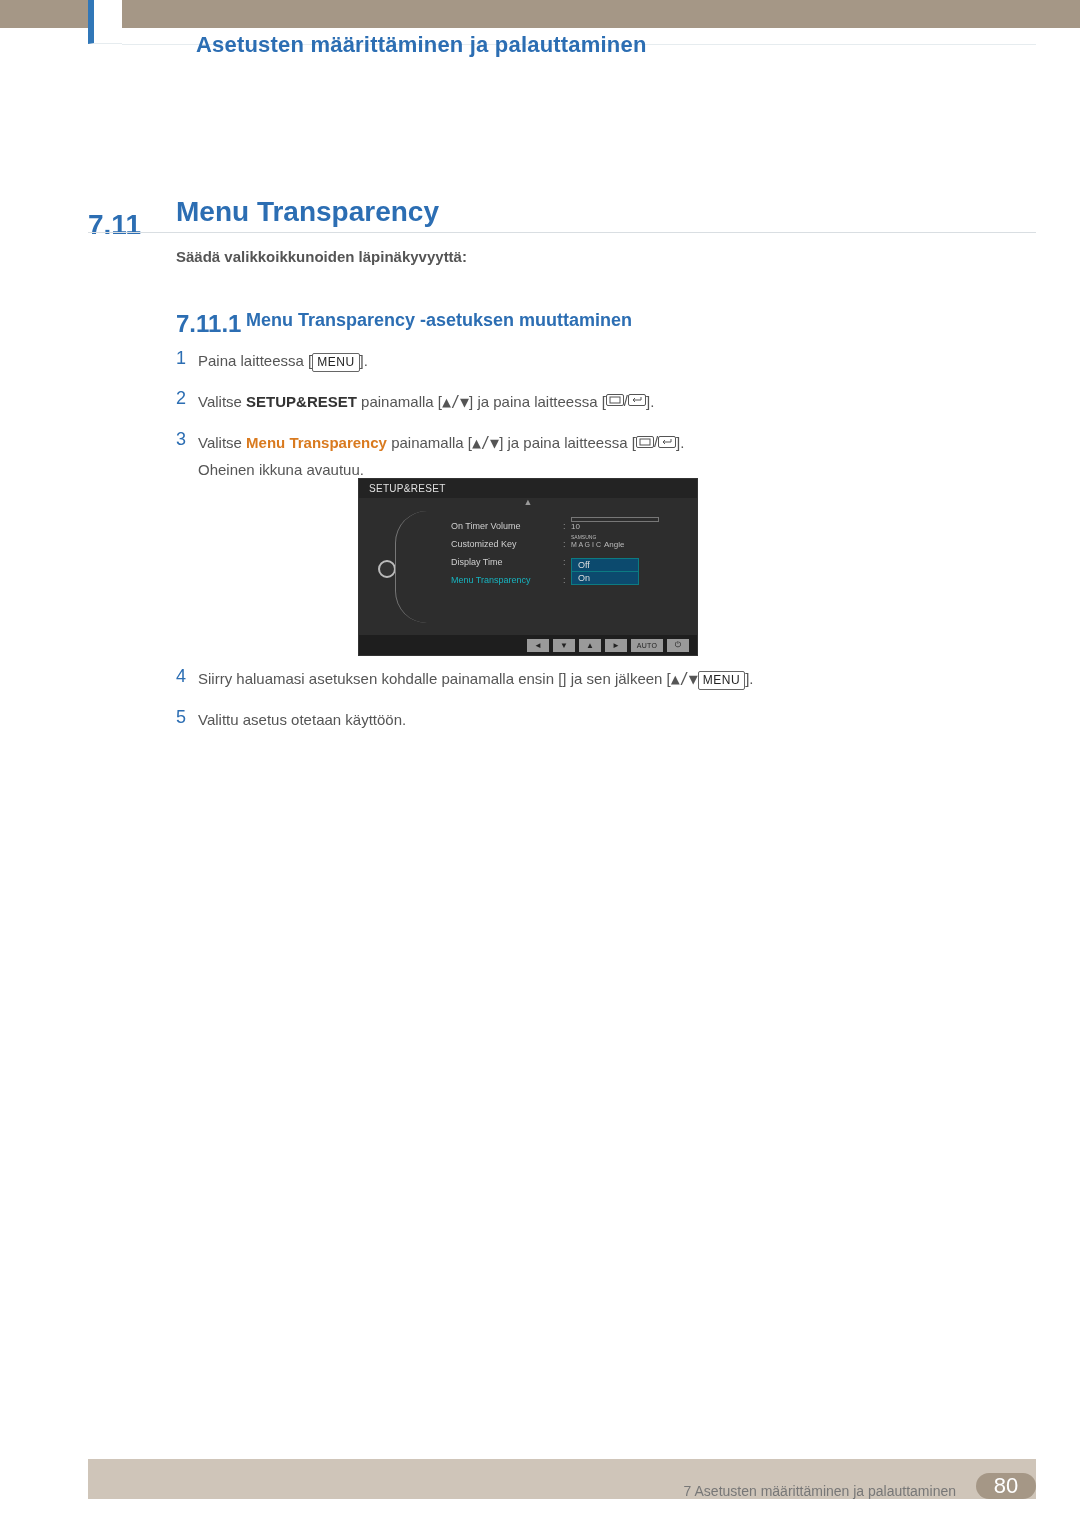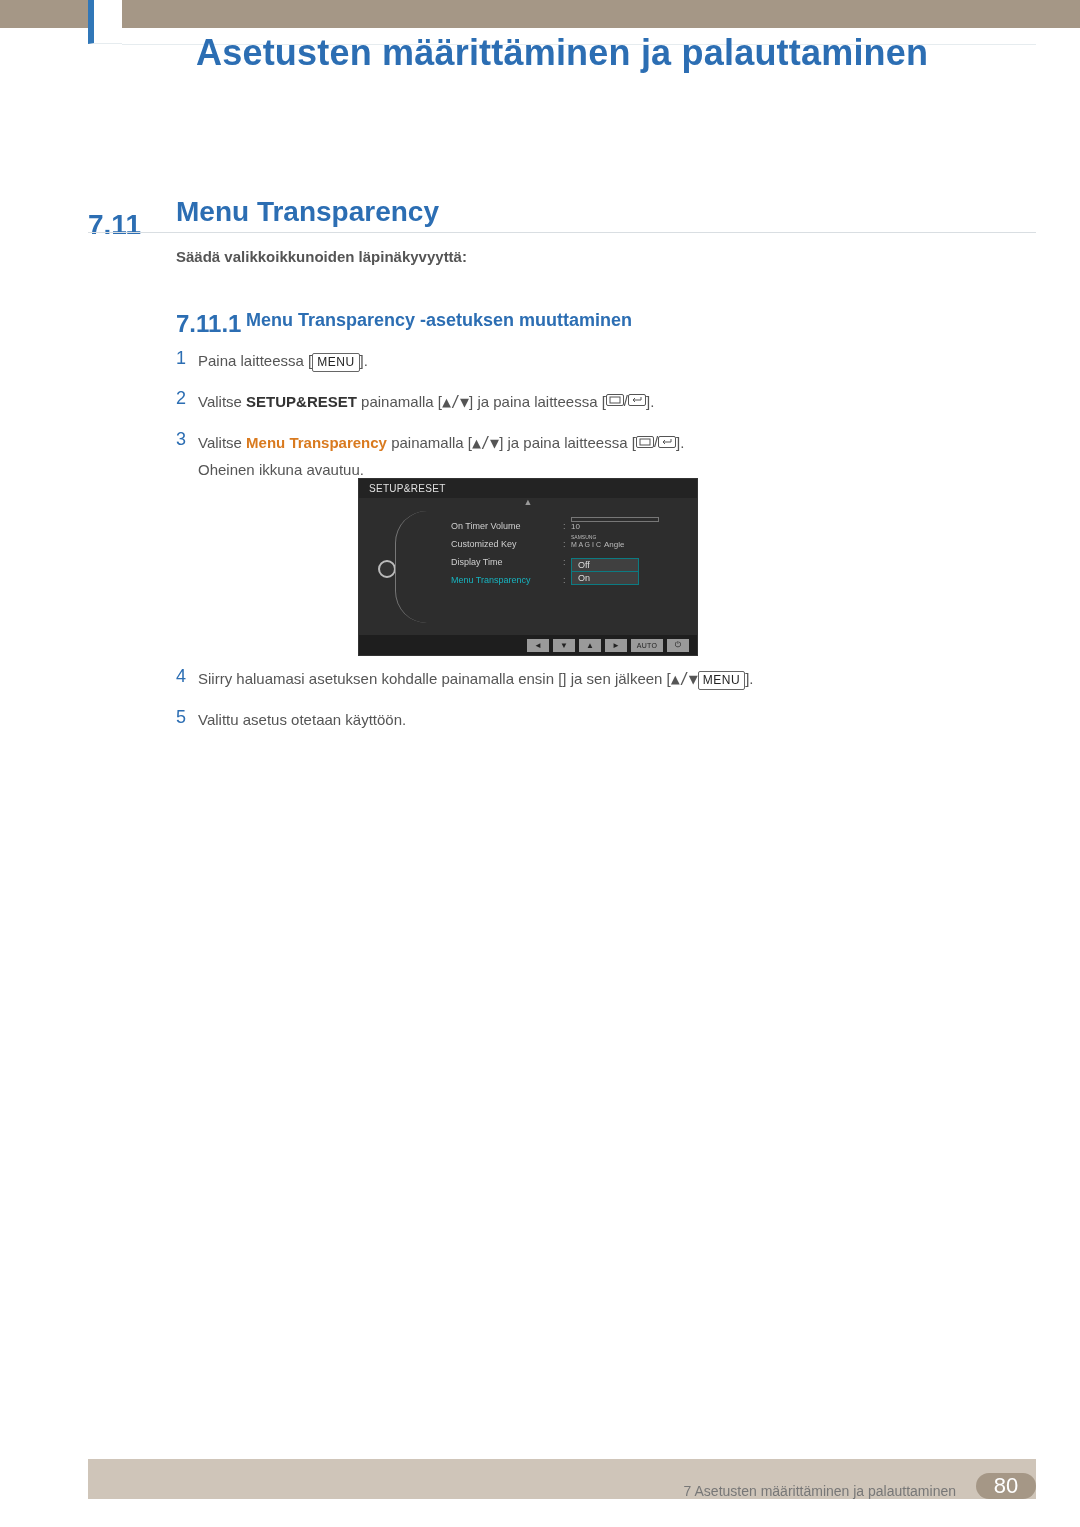--- a/index.html
+++ b/index.html
@@ -21,21 +21,21 @@
     background:#fff; border-left:6px solid #3177b8;
     border-bottom:1px solid #e6ecef;
   }
   .top-rule {
     position:absolute; left:122px; top:44px; right:44px; height:1px;
     background:#e6ecef;
   }
 
   .chapter-title {
     position:absolute; left:196px; top:32px;
-    font-size:36px; font-weight:bold; color:#2c6eb3; letter-spacing:.2px;
+    font-size:22px; font-weight:bold; color:#2c6eb3; letter-spacing:.2px;
   }
 
   .sec-number {
     position:absolute; left:88px; top:209px;
     font-size:28px; font-weight:bold; color:#2c6eb3;
   }
   .sec-title {
     position:absolute; left:176px; top:196px;
     font-size:28px; font-weight:bold; color:#2c6eb3;
   }
@@ -92,21 +92,21 @@
     position:absolute; left:36px; top:6px; width:32px; height:112px;
     border-left:1px solid #777; border-radius:50px 0 0 50px;
   }
   .osd-rows { flex:1; padding:8px 10px 0 16px; }
   .osd-row { display:flex; align-items:flex-end; height:18px; font-size:9px;margin-left:20px; }
   .rlabel { width:112px; color:#cfcfcf; }
   .rcolon { width:8px; color:#999; }
   .rval { color:#bbb; font-size:8px; }
   .active .rlabel { color:#17b3bf; }
   .bar { width:88px; height:5px; border:1px solid #777; margin-right:8px; }
-  .sel { display:inline-block; background:#404040; color:#ddd; padding:1px 6px; font-size:9px; width:68px; border:1px solid #0c7b82; border-bottom:0; }
+  .sel { display:inline-block; background:#0c4a6e; color:#ddd; padding:1px 6px; font-size:9px; width:68px; border:1px solid #0c7b82; border-bottom:0; }
   .sel.last { border-bottom:1px solid #0c7b82; }
   .small { font-size:7px; }
 
   .osd-buttons {
     position:absolute; left:0; right:0; bottom:0; height:20px;
     background:#1e1e1e; display:flex; justify-content:flex-end; align-items:center;
     padding: 0 8px; gap:4px;
   }
   .btn {
     width:22px; height:13px; background:#9a9a9a;

